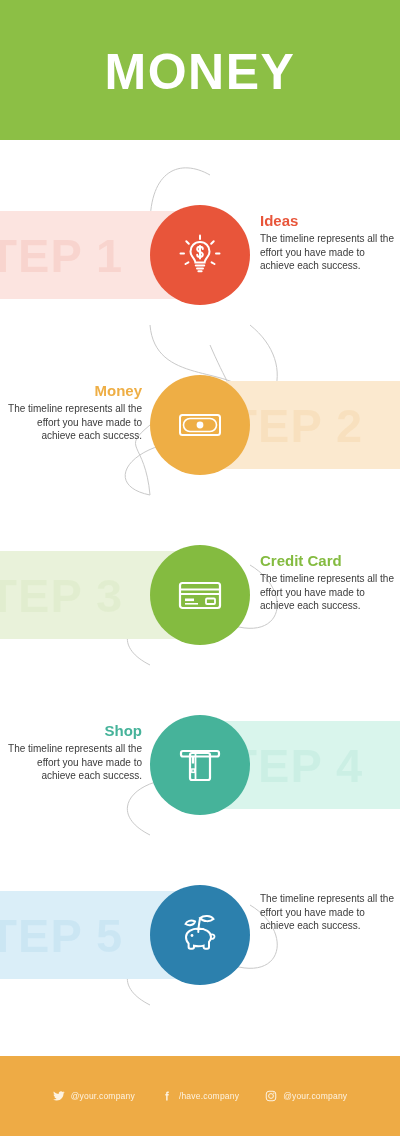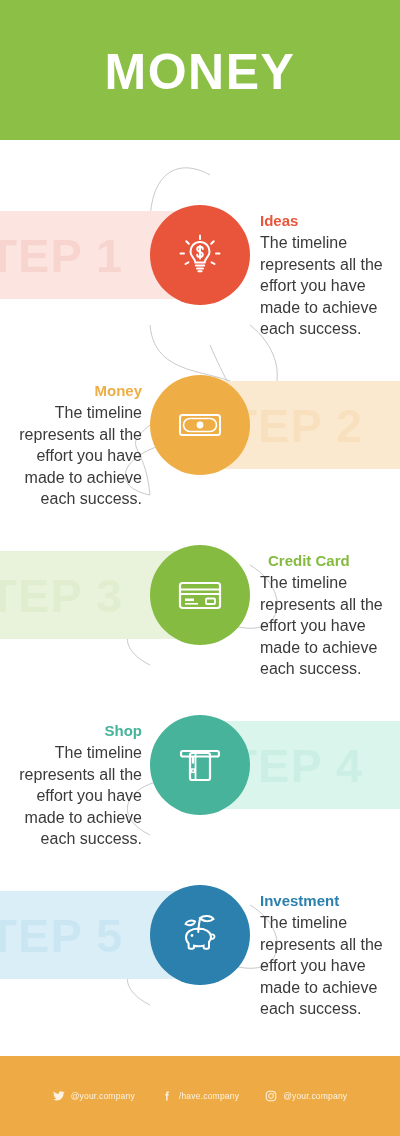--- a/index.html
+++ b/index.html
@@ -110,21 +110,21 @@
   .txt-right { left:260px; text-align:left; }
   .txt-left  { left:2px;  text-align:right; }
 
   .txt-title {
     font-size:15px;
     font-weight:bold;
     line-height:1.2;
     margin-bottom:2px;
   }
   .txt-body {
-    font-size:16px;
+    font-size:10px;
     line-height:1.35;
     color:#3a3a3a;
   }
 
   
   .footer {
     position:absolute;
     left:0; top:1056px;
     width:400px; height:80px;
     background:#eeab45;
@@ -220,21 +220,21 @@
       <svg width="52" height="52" viewBox="0 0 52 52" fill="none" stroke="#ffffff" stroke-width="2.2">
         <rect x="6" y="14" width="40" height="25" rx="2.5"></rect>
         <path d="M6 20.5 L46 20.5" stroke-width="2"></path>
         <path d="M6 25 L46 25" stroke-width="2"></path>
         <rect x="11" y="29.5" width="9" height="2.6" fill="#ffffff" stroke="none"></rect>
         <path d="M11 34.8 L24 34.8" stroke-width="1.6"></path>
         <rect x="32" y="29.5" width="9" height="5.5" rx="1" stroke-width="1.8"></rect>
       </svg>
     </div>
     <div class="txt txt-right">
-      <div class="txt-title" style="color: rgb(132, 187, 64); margin-left: 8px;">Credit Card</div>
+      <div class="txt-title" style="color: rgb(132, 187, 64);">Credit Card</div>
       <div class="txt-body">The timeline represents all the effort you have made to achieve each success.</div>
     </div>
   </div>
 
   <div class="step step-4">
     <div class="band band-right" style="background: rgb(217, 245, 236);"></div>
     <div class="ghost ghost-right" style="color: rgb(191, 234, 222);">STEP 4</div>
     <div class="circle" style="background: rgb(70, 179, 154);">
       <svg width="52" height="52" viewBox="0 0 52 52" fill="none" stroke="#ffffff" stroke-width="2.2">
         <rect x="7" y="12" width="38" height="5.5" rx="2"></rect>
@@ -258,21 +258,20 @@
         <path d="M27 10 C31 7 38 7.5 40.5 11 C37 14 30.5 14 27 10 Z"></path>
         <path d="M22 13.5 C18 11.5 13.5 13 12.5 16 C16 18 21 17.5 22 13.5 Z"></path>
         <path d="M27 10.5 C26 16 25.3 20 25.3 24"></path>
         <path d="M13 29 C13 24 18.5 20.5 25.5 20.5 C32.5 20.5 38 24 38 29 C38 30.8 37.3 32.5 36 33.9 L36 39 C36 40 35.2 40.8 34.2 40.8 L32.4 40.8 C31.4 40.8 30.6 40 30.6 39 L30.6 37.6 C29 38 27.3 38.2 25.5 38.2 C23.9 38.2 22.4 38 21 37.7 L21 39 C21 40 20.2 40.8 19.2 40.8 L17.4 40.8 C16.4 40.8 15.6 40 15.6 39 L15.6 35.4 C14 34 13 31.6 13 29 Z"></path>
         <path d="M38 26.5 C40 26 41.5 27 41.5 28.6 C41.5 30.2 40 31 38.3 30.8" stroke-width="1.8"></path>
         <circle cx="19" cy="27.5" r="1.4" fill="#ffffff" stroke="none"></circle>
         <path d="M24 21 L30 21" stroke-width="1.8"></path>
       </svg>
     </div>
     <div class="txt txt-right">
-      <div class="txt-title" style="color: rgb(44, 128, 173);">Investment</div>
       <div class="txt-body">The timeline represents all the effort you have made to achieve each success.</div>
     </div>
   </div>
 
 </div>
 
 <div class="footer" style="background: rgb(238, 171, 69);">
 
   <div class="social">
     <svg class="social-icon" width="12" height="12" viewBox="0 0 24 24" fill="#fdf3e2">

